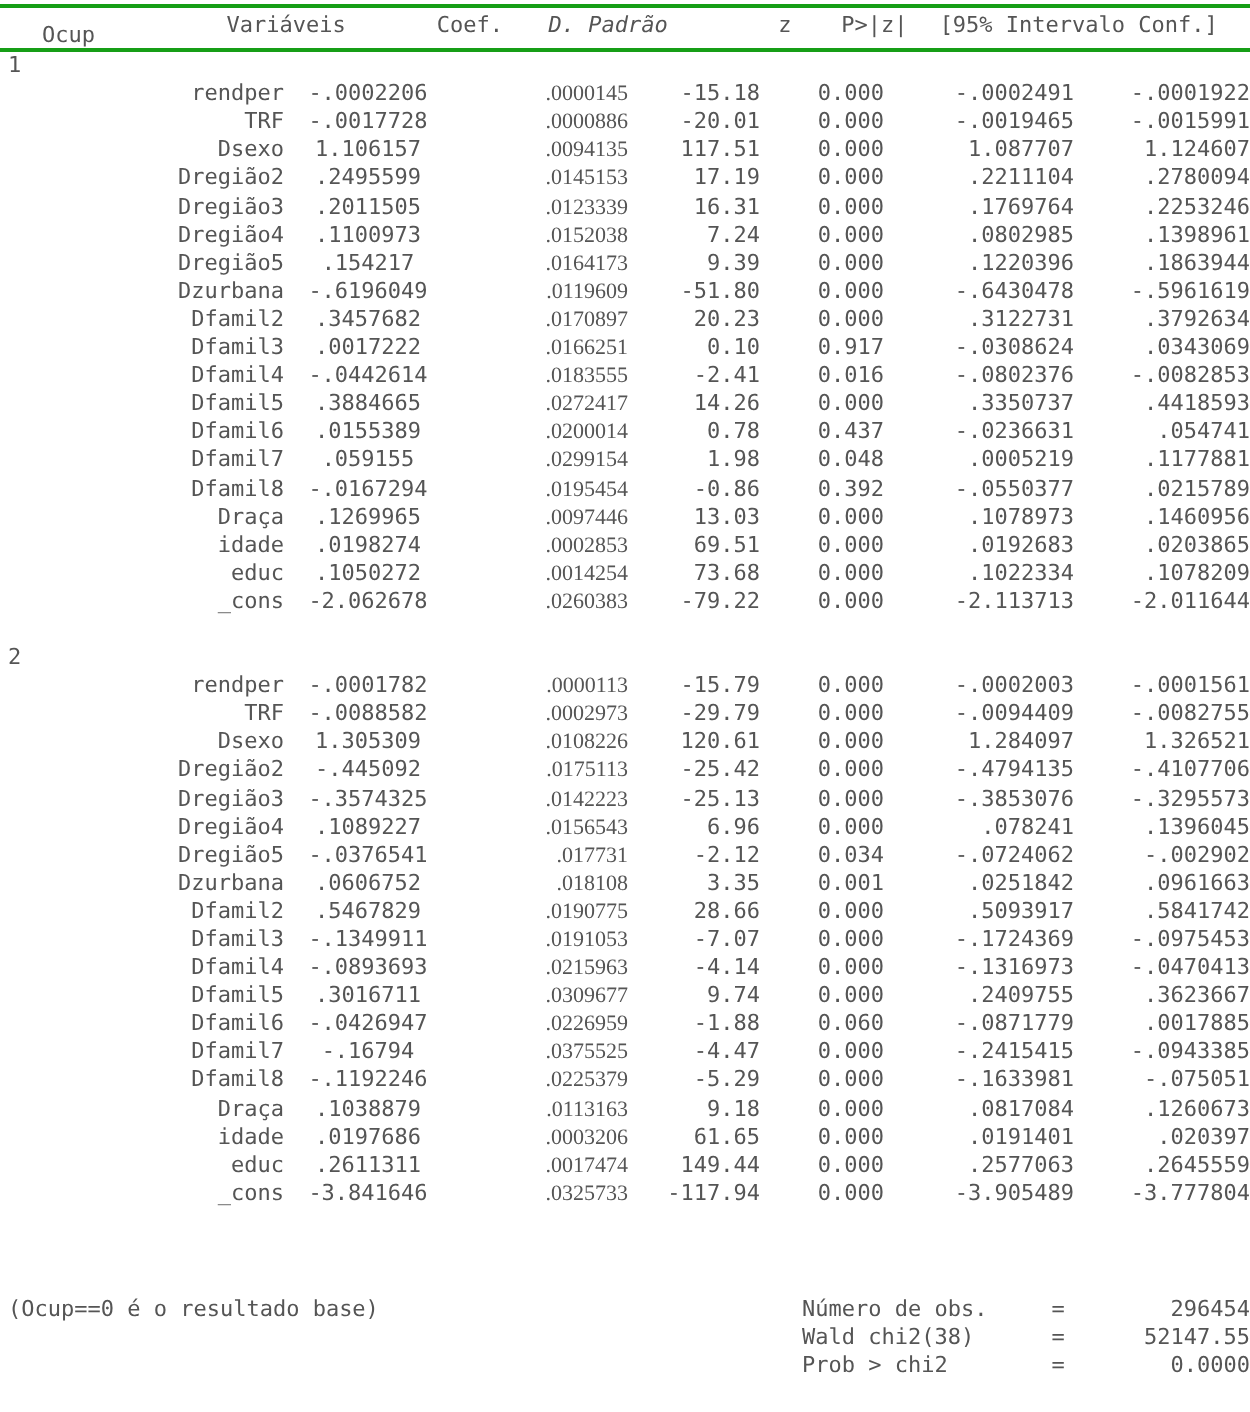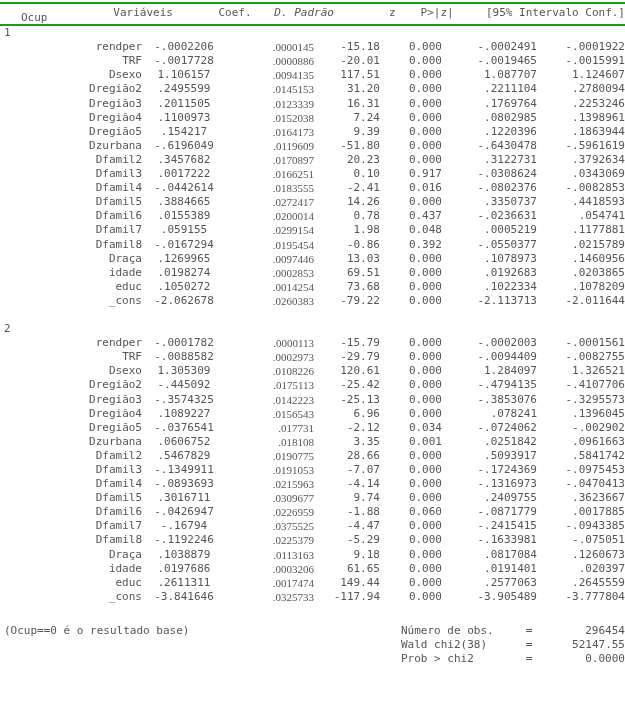--- a/index.html
+++ b/index.html
@@ -72,37 +72,37 @@
   .c-p     { width: 62px;  text-align: right; }
   .c-lo    { width: 95px;  text-align: right; }
   .c-hi    { width: 88px;  text-align: right; }
 
   
   .h-var   { width: 142px; text-align: right; }
   .h-coef  { width: 84px;  text-align: right; }
   .h-se    { width: 88px;  text-align: right; font-style: italic; }
   .h-z     { width: 66px;  text-align: right; }
   .h-p     { width: 62px;  text-align: right; }
-  .h-ci    { width: 183px; text-align: right; }
+  .h-ci    { width: 183px; text-align: center; }
 
   .h-ocup {
     position: absolute;
     left: 21px;
     top: 7px;
     white-space: pre;
   }
 
   .header-block {
     position: relative;
   }
 
   .footer {
     display: flex;
     justify-content: space-between;
-    margin-top: 20px;
+    margin-top: 44px;
     white-space: pre;
     gap: 33px;
   }
   .footer-left {
     padding-left: 4px;
     width: 394px;
     white-space: pre;
   }
   .footer-right {
     white-space: pre;
@@ -161,21 +161,21 @@
             <td class="c-se">.0094135</td>
             <td class="c-z">117.51</td>
             <td class="c-p">0.000</td>
             <td class="c-lo">1.087707</td>
             <td class="c-hi">1.124607</td>
           </tr>
           <tr>
             <td class="c-var">Dregião2</td>
             <td class="c-coef">.2495599</td>
             <td class="c-se">.0145153</td>
-            <td class="c-z">31.20</td>
+            <td class="c-z">17.19</td>
             <td class="c-p">0.000</td>
             <td class="c-lo">.2211104</td>
             <td class="c-hi">.2780094</td>
           </tr>
           <tr>
             <td class="c-var">Dregião3</td>
             <td class="c-coef">.2011505</td>
             <td class="c-se">.0123339</td>
             <td class="c-z">16.31</td>
             <td class="c-p">0.000</td>

